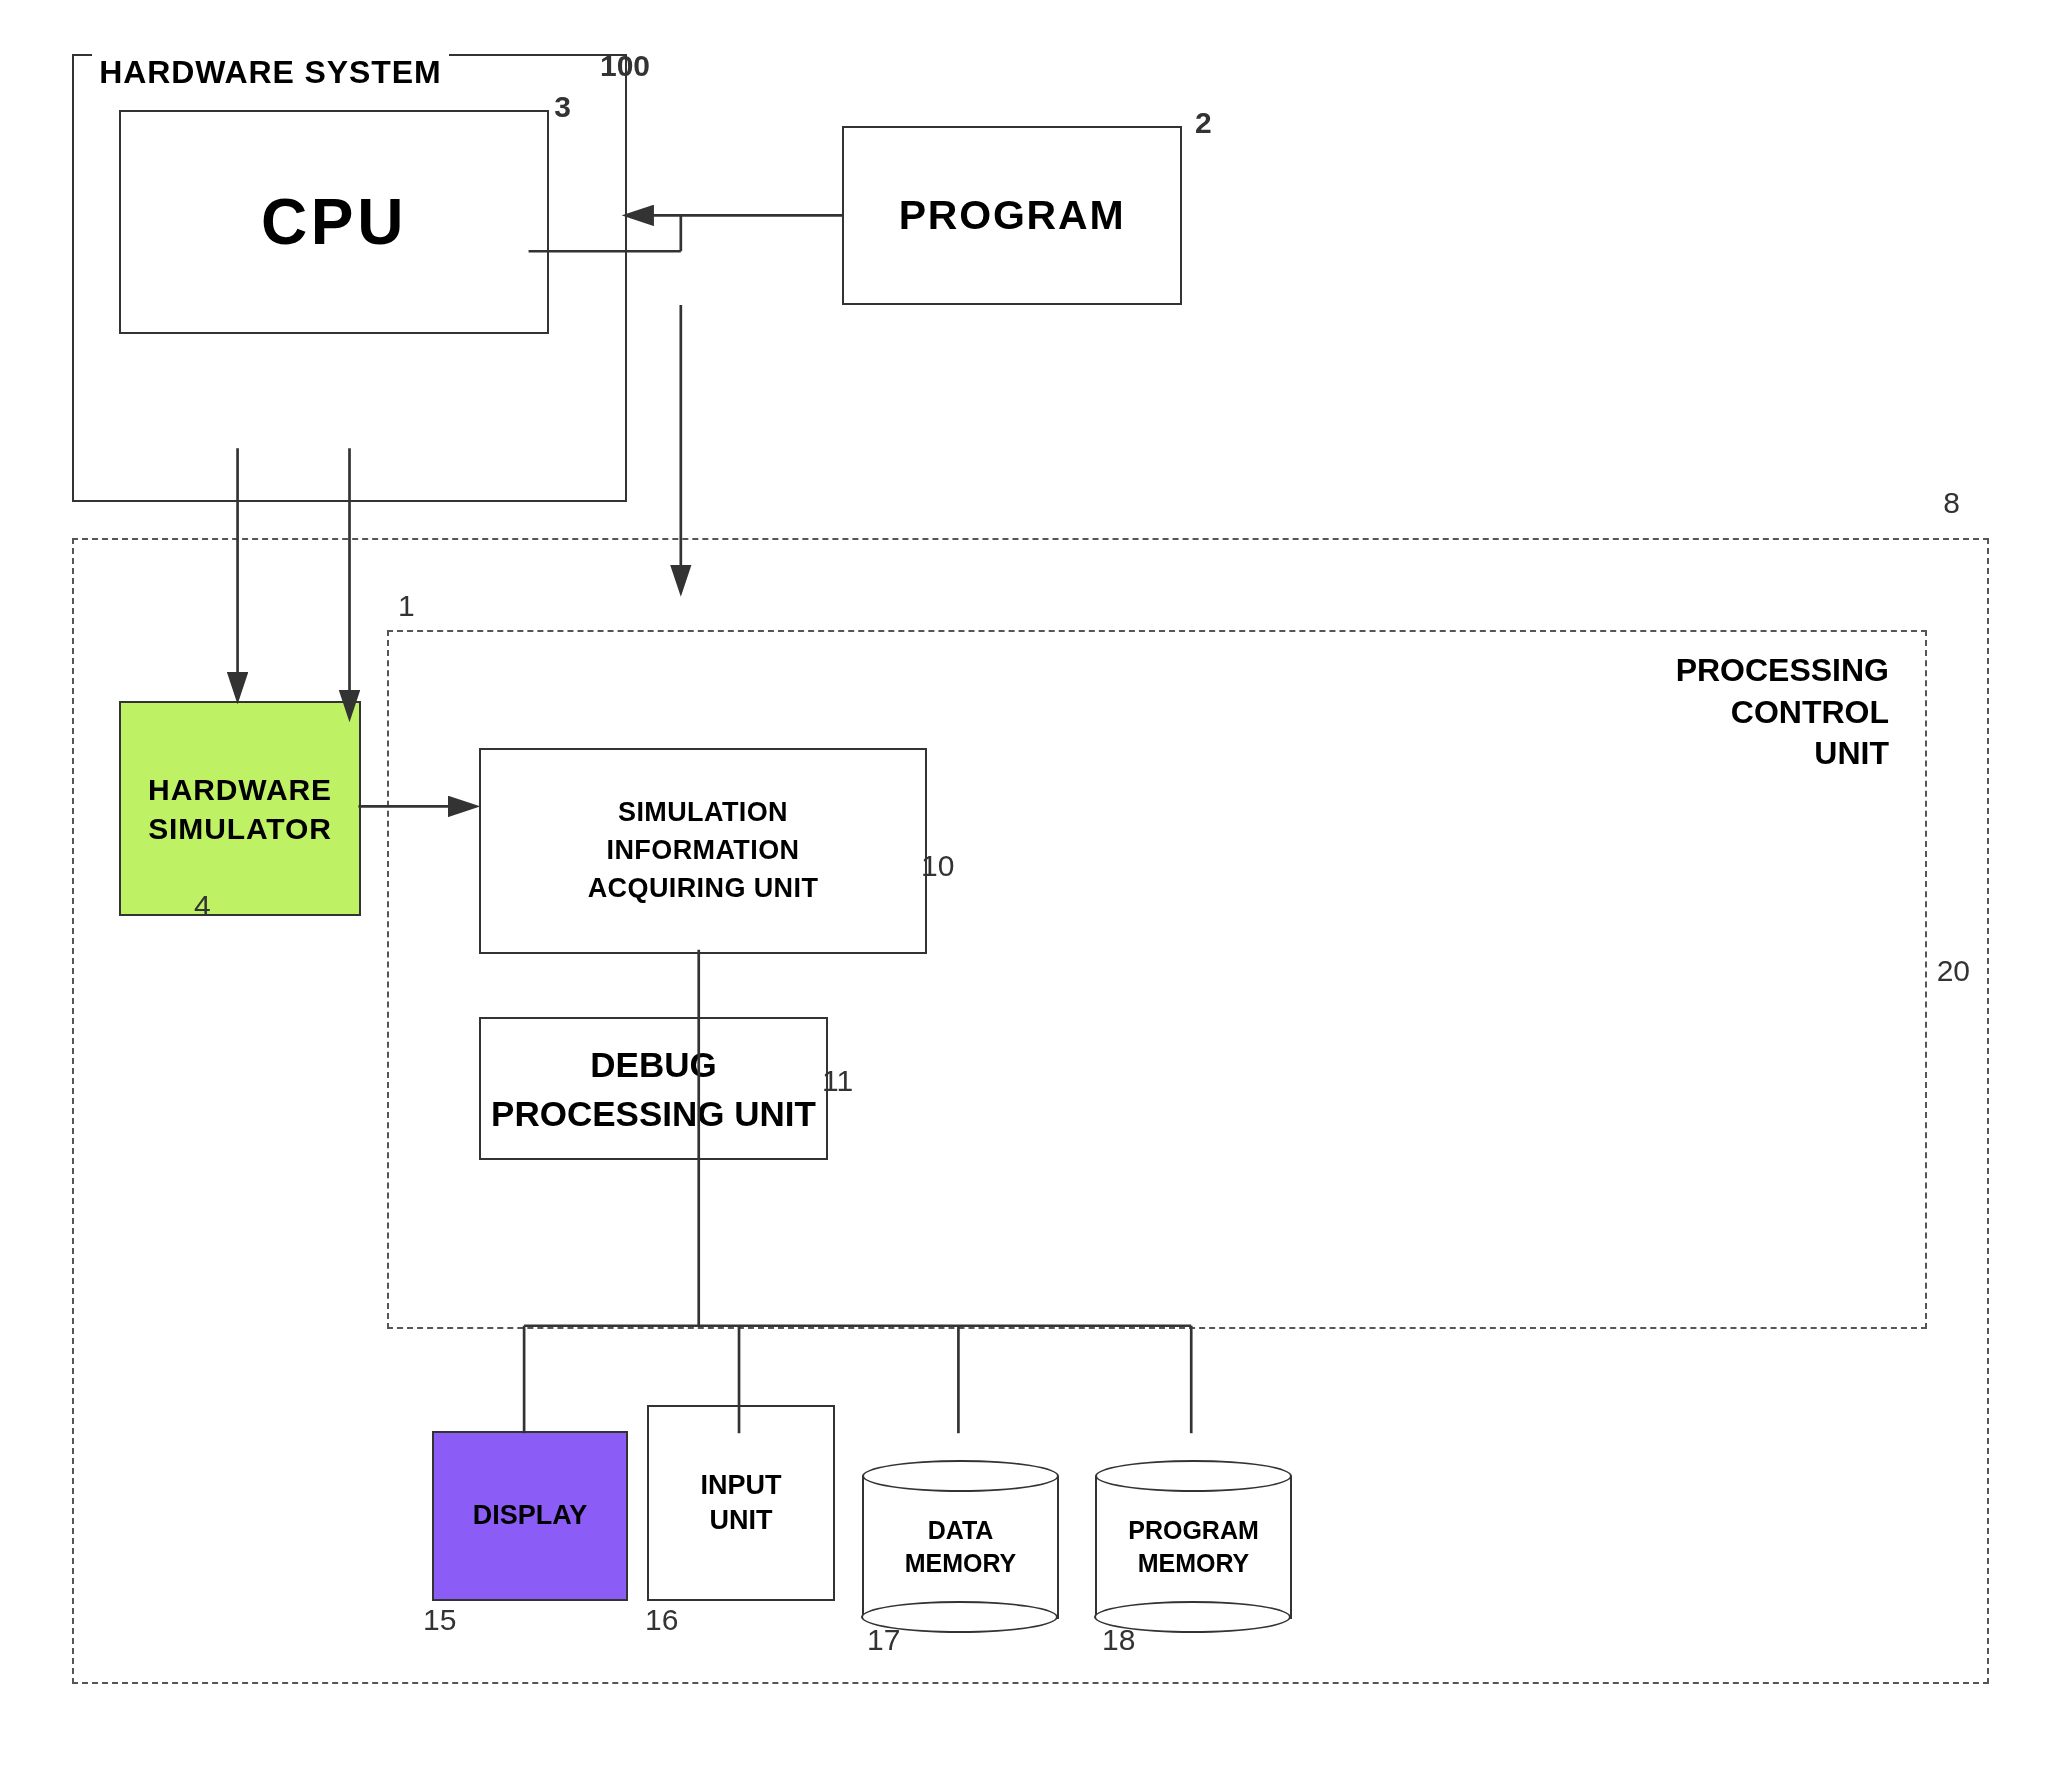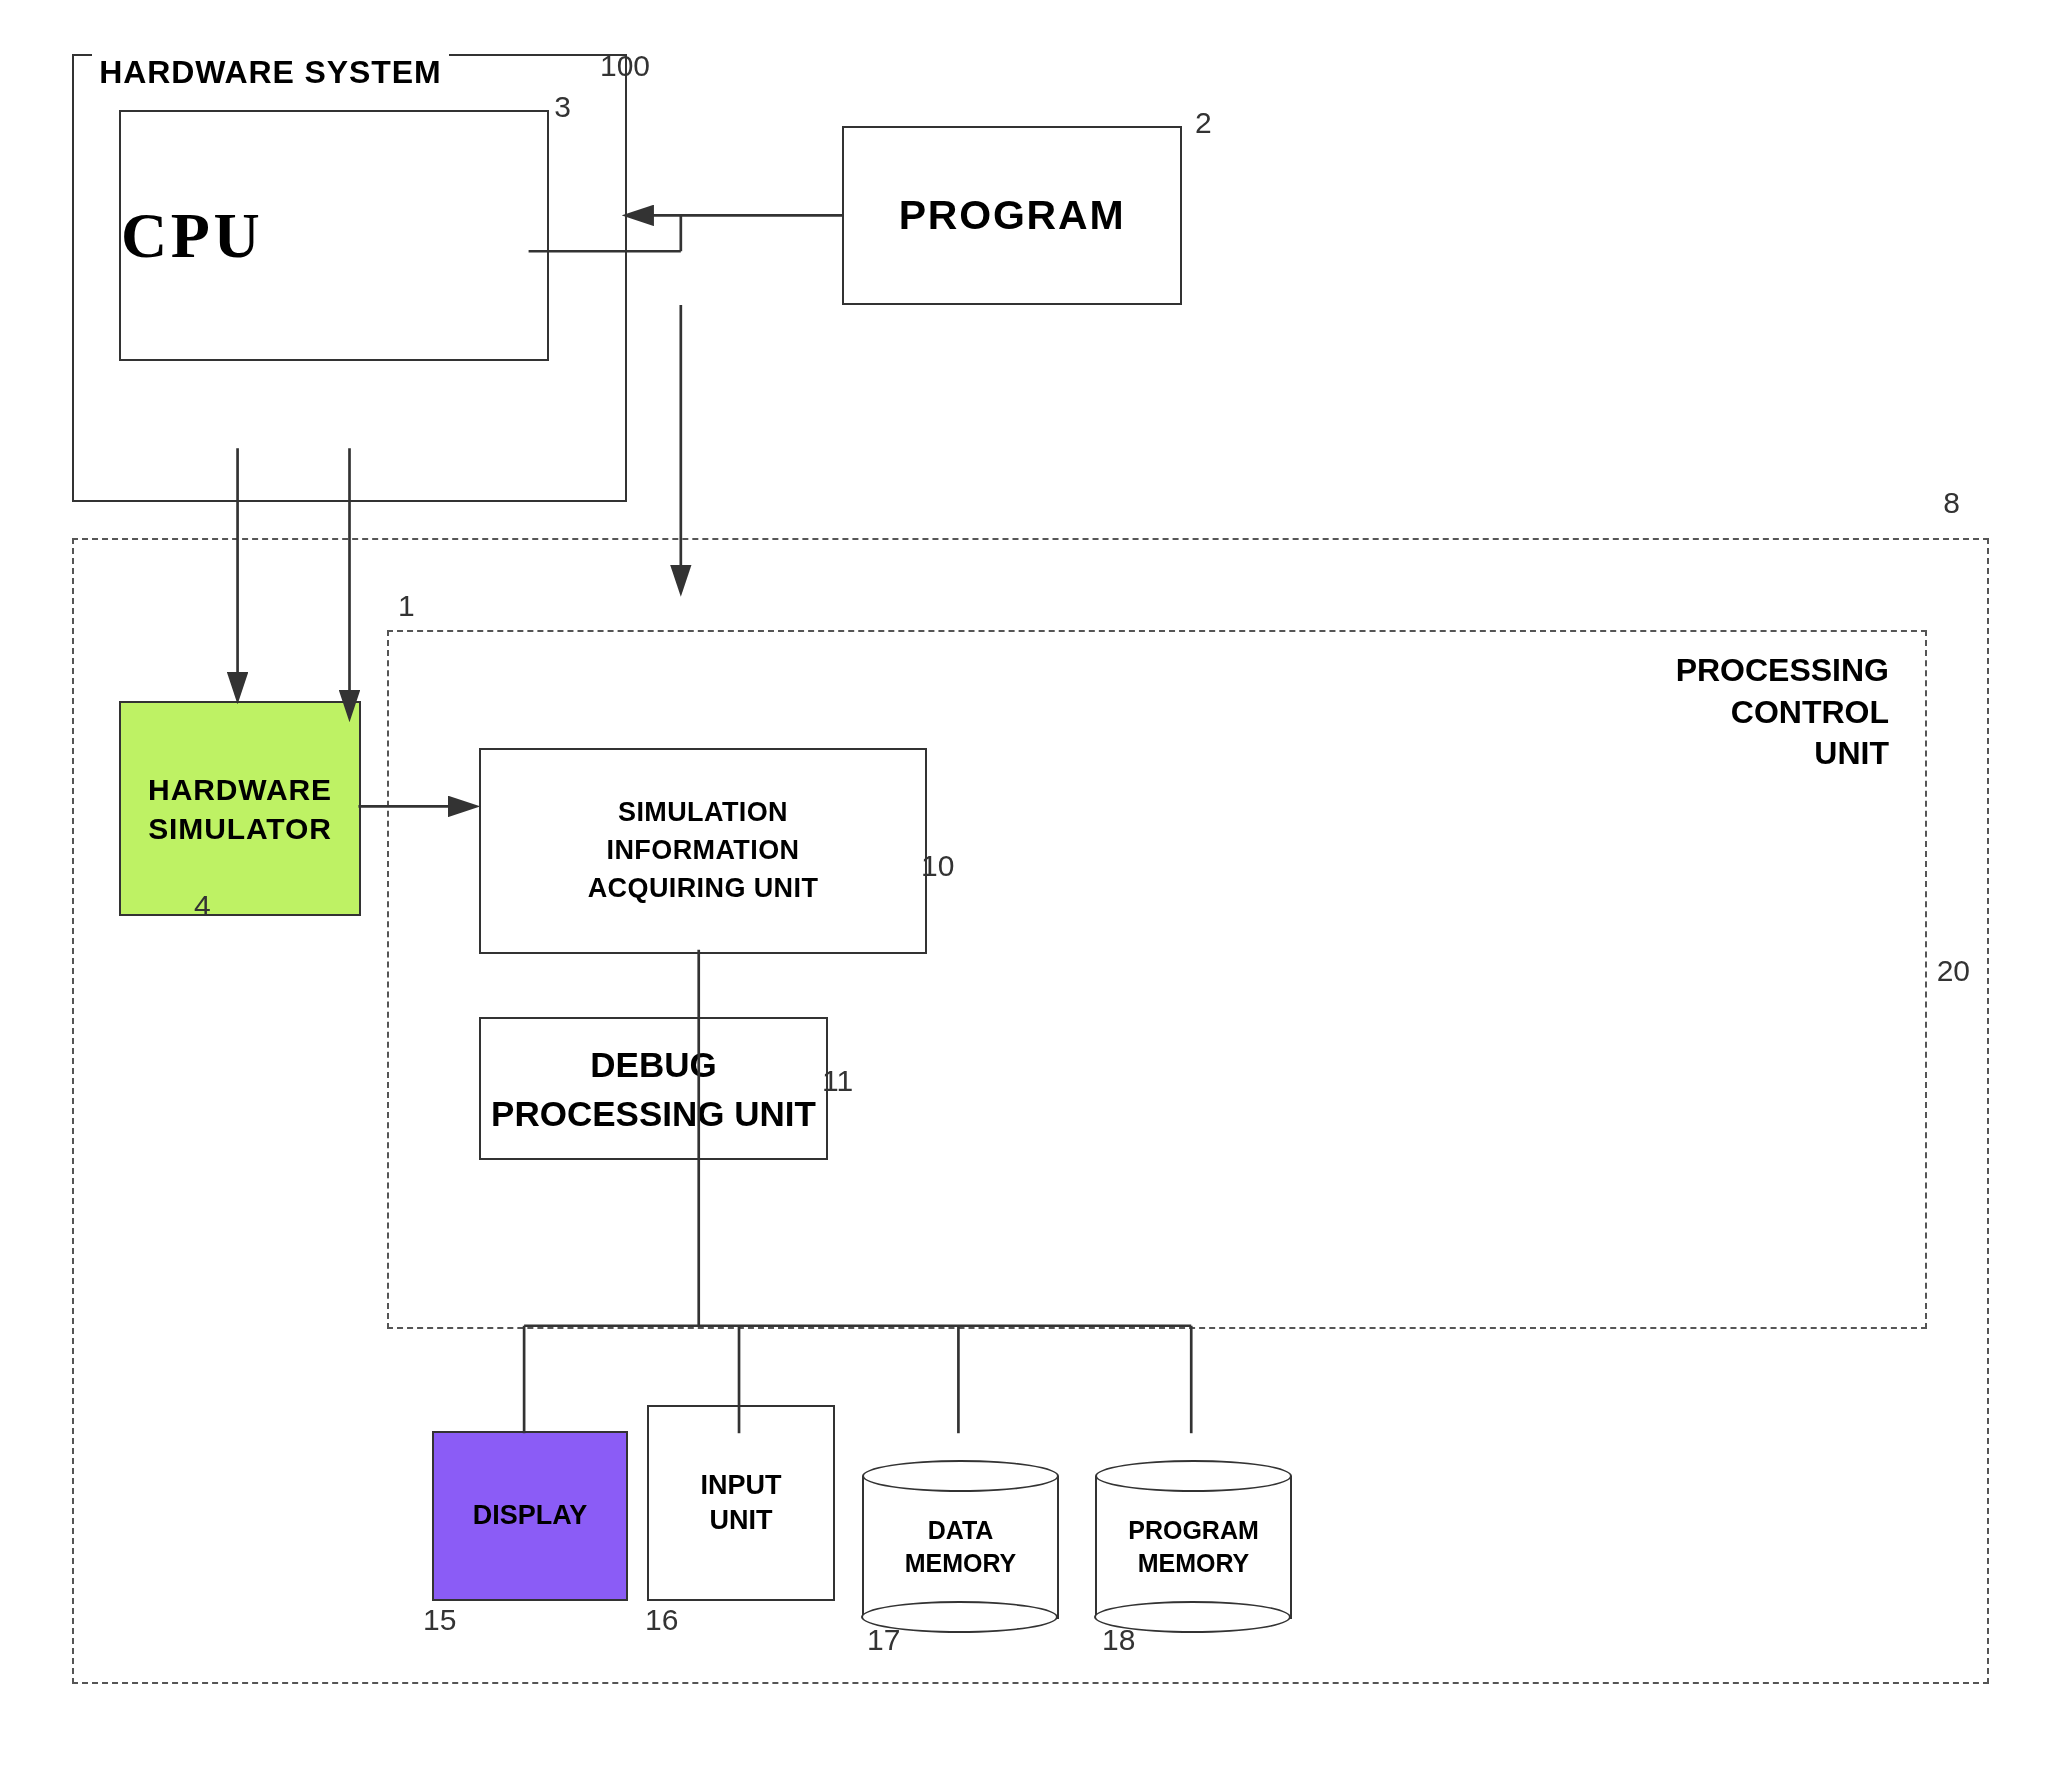--- a/index.html
+++ b/index.html
@@ -41,39 +41,39 @@
       padding: 0 7.2px;
       letter-spacing: 0.9px;
     }
 
     
     .cpu-box {
       position: absolute;
       top: 54px;
       left: 45px;
       width: 430px;
-      height: 251px;
-      border: 2.7px solid #333;
-      background: #fff;
-      display: flex;
-      align-items: center;
-      font-family: Liberation Serif, serif;
+      height: 224px;
+      border: 2.7px solid #333;
+      background: #fff;
+      display: flex;
+      align-items: center;
+      justify-content: center;
     }
 
     .cpu-label {
       font-size: 64px;
       font-weight: bold;
       letter-spacing: 3.6px;
     }
 
     
     .ref-num {
       position: absolute;
       font-size: 30px;
-      font-weight: normal;
+      font-weight: bold;
       color: #333;
     }
 
     
     .program-box {
       position: absolute;
       top: 90px;
       left: 788px;
       width: 340px;
       height: 179px;

